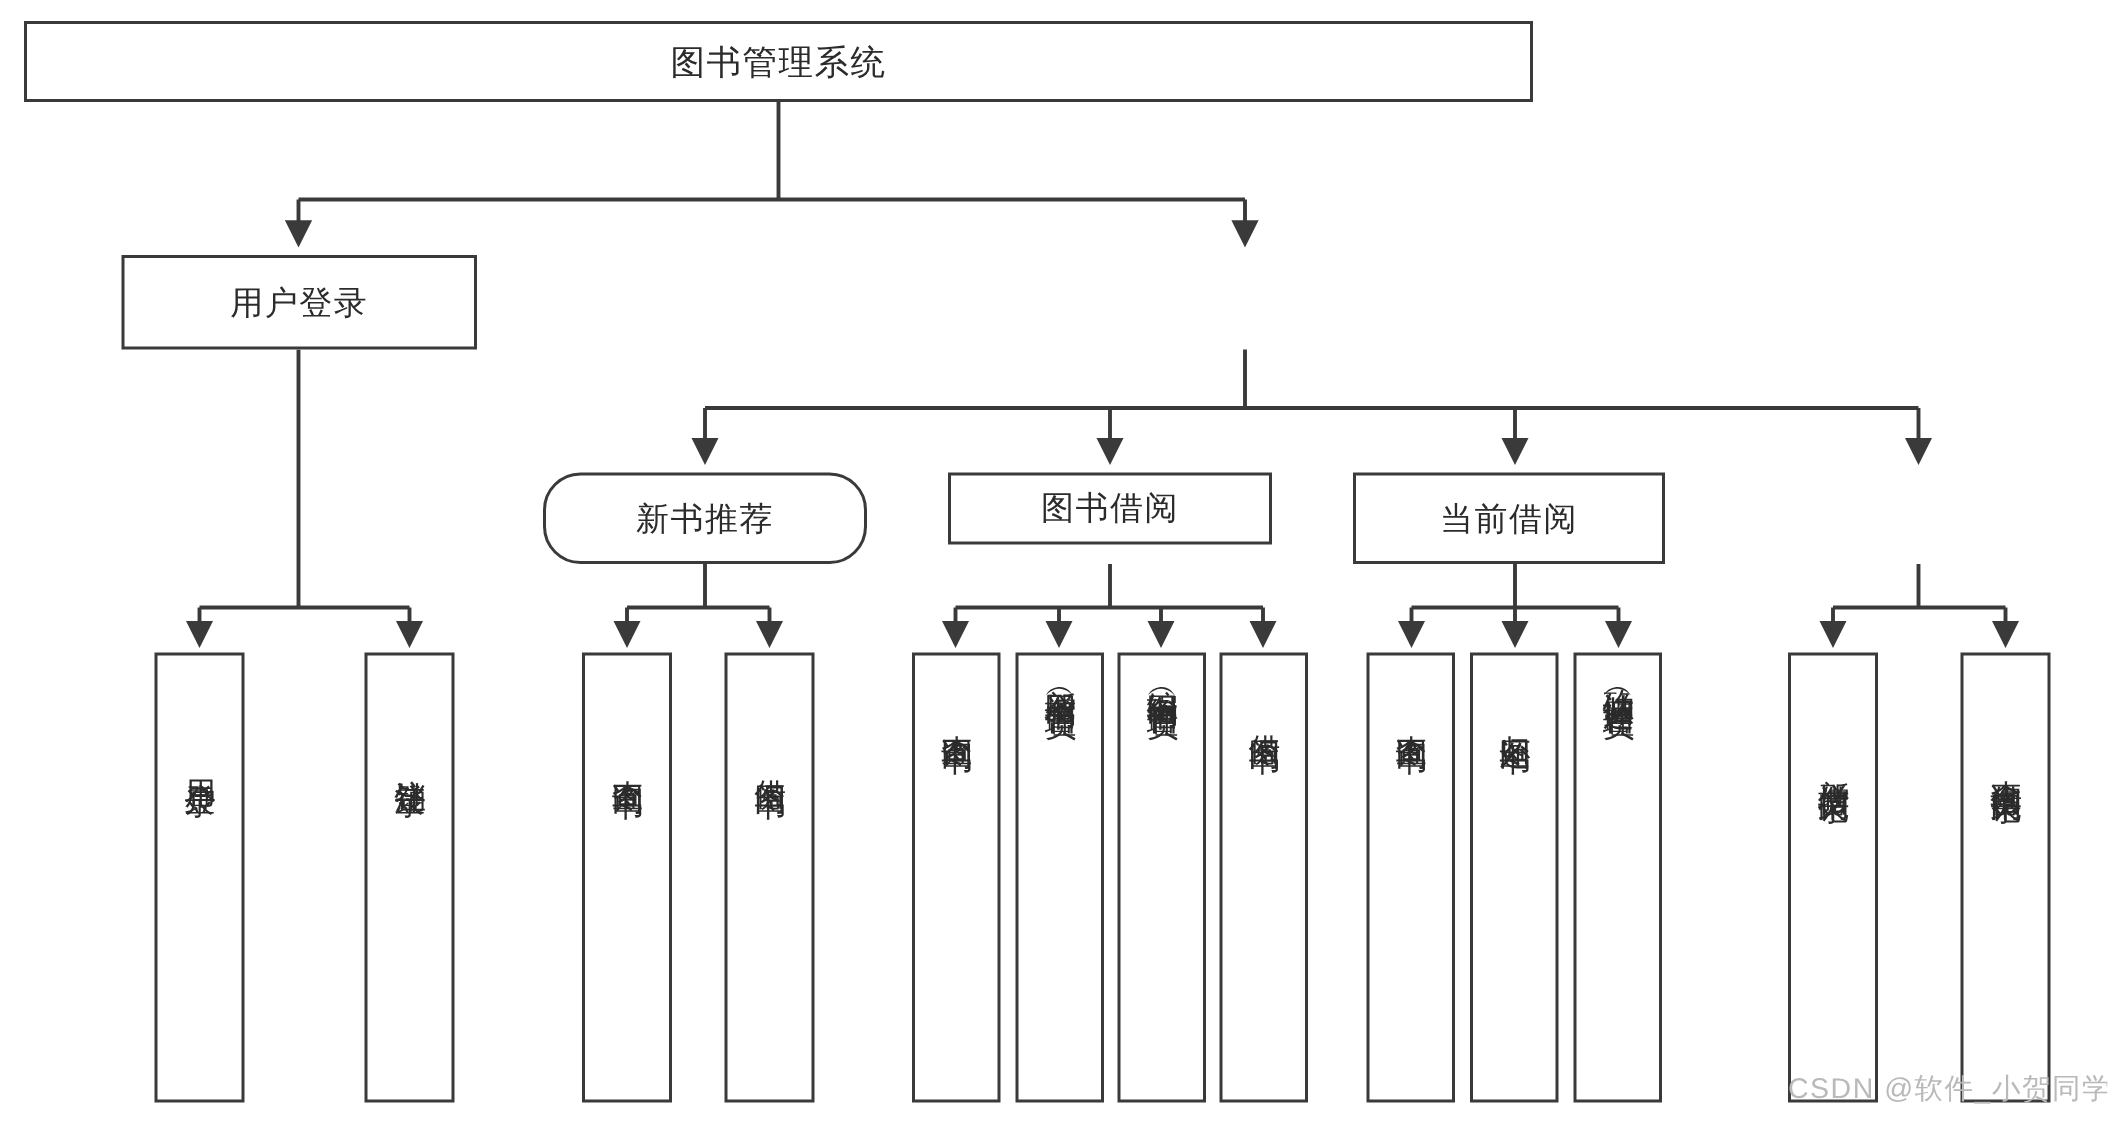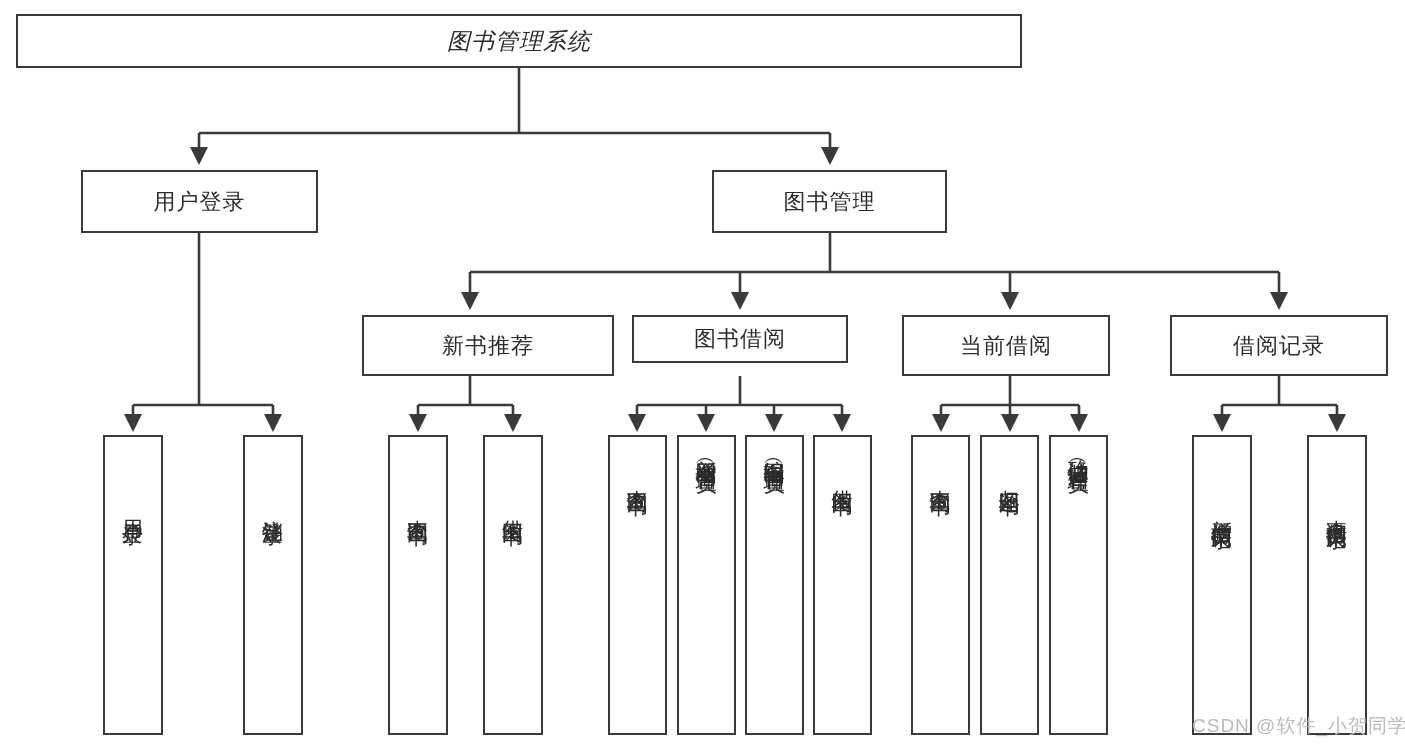--- a/index.html
+++ b/index.html
@@ -138,43 +138,37 @@
       <path d="M 1010 405 L 1010 429" marker-end="url(#arrow)"></path>
       <path d="M 1079 405 L 1079 429" marker-end="url(#arrow)"></path>
 
       <path d="M 1279 376 L 1279 405"></path>
       <path d="M 1222 405 L 1337 405"></path>
       <path d="M 1222 405 L 1222 429" marker-end="url(#arrow)"></path>
       <path d="M 1337 405 L 1337 429" marker-end="url(#arrow)"></path>
     </g>
   </svg>
 
-  <div class="node root" style="left:16px; top:14px; width:1006px; height:54px;font-style:italic;">
+  <div class="node root" style="left:16px; top:14px; width:1006px; height:54px;">
     <span class="htext">图书管理系统</span>
   </div>
 
   <div class="node level2" style="left:81px; top:170px; width:237px; height:63px;">
     <span class="htext">用户登录</span>
   </div>
-  <div class="node level2" style="left:712px; top:170px; width:235px; height:63px;">
-    <span class="htext">图书管理</span>
-  </div>
-
-  <div class="node level3" style="left:362px; top:315px; width:252px; height:61px;">
+
+  <div class="node level3" style="left:362px; top:315px; width:216px; height:61px;border-radius:25px;">
     <span class="htext">新书推荐</span>
   </div>
   <div class="node level3" style="left:632px; top:315px; width:216px; height:48px;">
     <span class="htext">图书借阅</span>
   </div>
   <div class="node level3" style="left:902px; top:315px; width:208px; height:61px;">
     <span class="htext">当前借阅</span>
   </div>
-  <div class="node level3" style="left:1170px; top:315px; width:218px; height:61px;">
-    <span class="htext">借阅记录</span>
-  </div>
 
   <div class="node leaf leaf-group-1" style="left:103px; top:435px; width:60px; height:300px;">
     <span class="vtext">用户登录</span>
   </div>
   <div class="node leaf leaf-group-1" style="left:243px; top:435px; width:60px; height:300px;">
     <span class="vtext">注销登录</span>
   </div>
 
   <div class="node leaf leaf-group-2" style="left:388px; top:435px; width:60px; height:300px;">
     <span class="vtext">查询图书</span>

